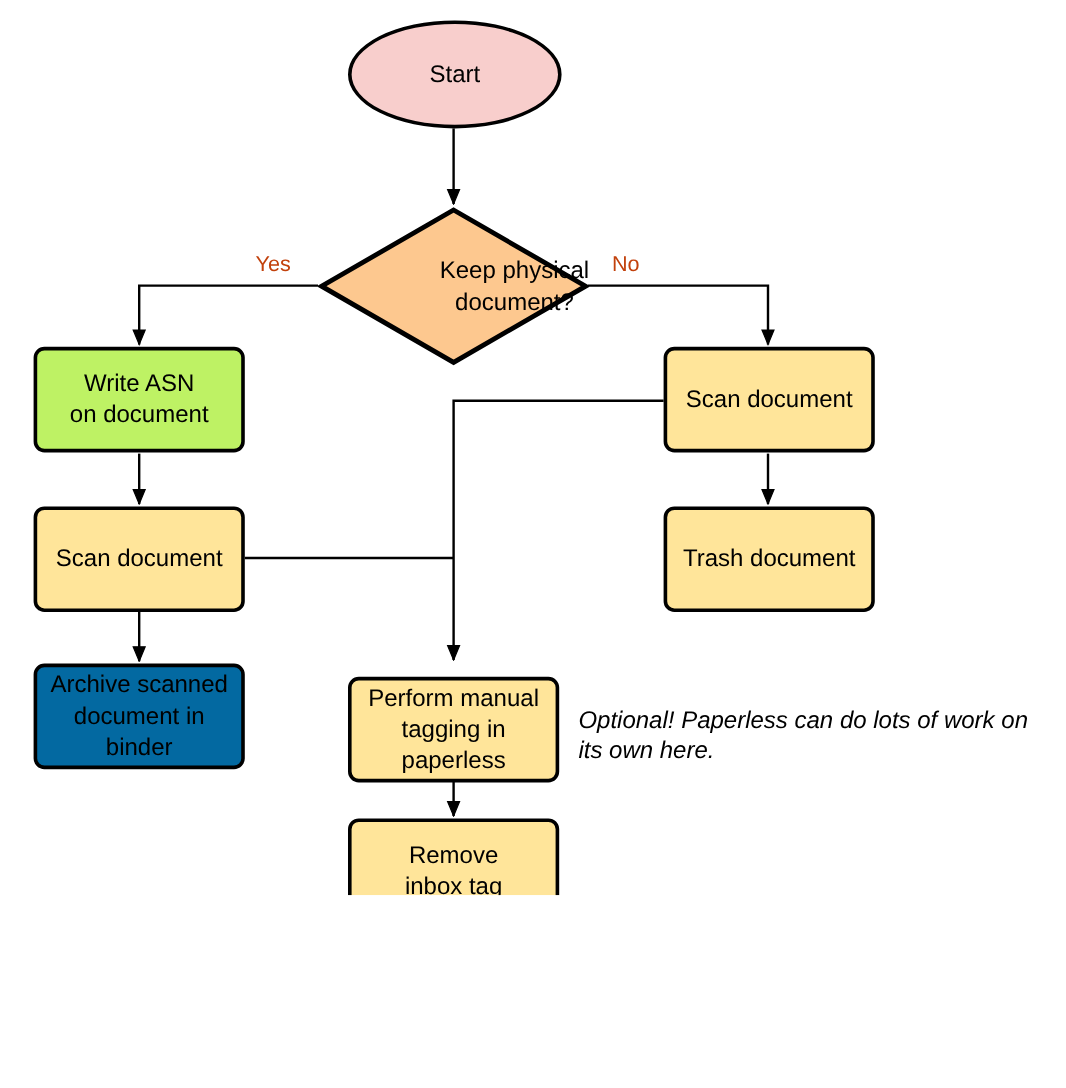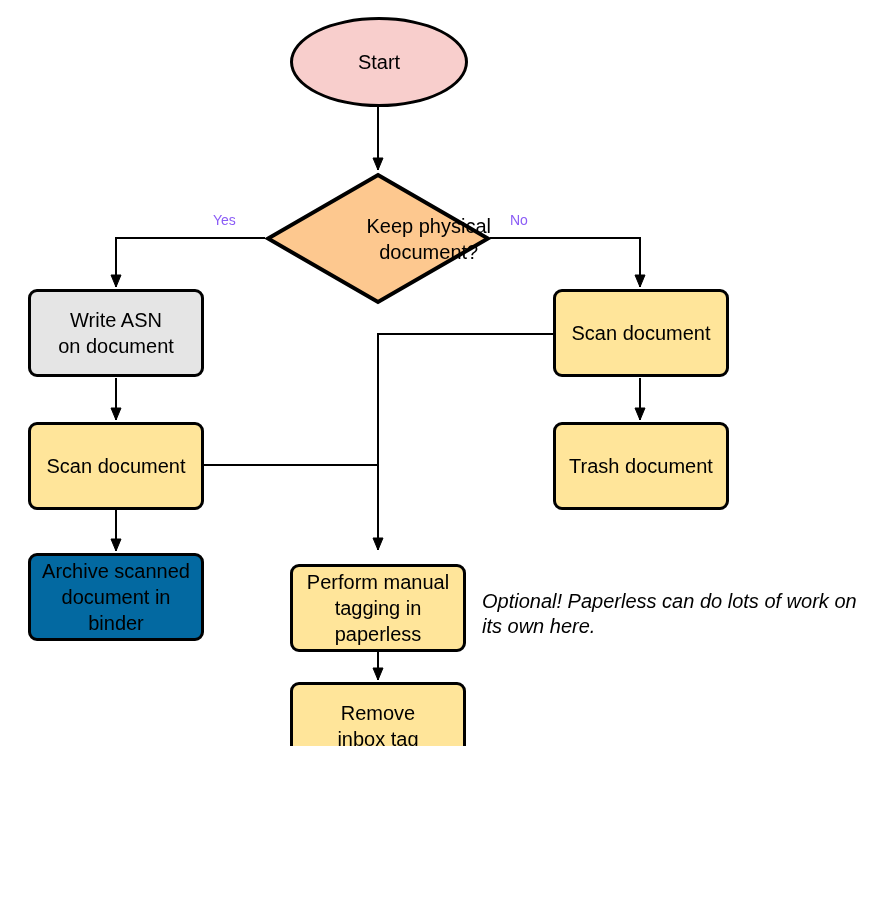--- a/index.html
+++ b/index.html
@@ -55,23 +55,23 @@
   .decision-label-layer {
     position: absolute;
     left: 0; top: 0; right: 0; bottom: 0;
     display: flex;
     align-items: center;
     justify-content: flex-end;
     text-align: center;
   }
   .edge-label {
     position: absolute;
-    font-size: 14px;
+    font-size: 18px;
     line-height: 20px;
-    color: #8b5cf6;
+    color: #c2410c;
     background: #ffffff;
     padding: 0 2px;
   }
   .annotation {
     position: absolute;
     left: 482px;
     top: 589px;
     width: 420px;
     font-size: 20px;
     line-height: 25px;
@@ -123,21 +123,21 @@
     </svg>
     <div class="decision-label-layer">
       <div class="node-label">Keep physical
 document?</div>
     </div>
   </div>
 
   <div class="edge-label" style="left:211px; top:210px;">Yes</div>
   <div class="edge-label" style="left:508px; top:210px;">No</div>
 
-  <div class="node process" style="left: 28px; top: 289px; width: 176px; height: 88px; background-color: #e5e5e5;">
+  <div class="node process" style="left: 28px; top: 289px; width: 176px; height: 88px; background-color: #bef264;">
     <div class="node-label">Write ASN
 on document</div>
   </div>
 
   <div class="node process" style="left: 28px; top: 422px; width: 176px; height: 88px; background-color: rgb(255, 229, 154);">
     <div class="node-label">Scan document</div>
   </div>
 
   <div class="node process" style="left: 28px; top: 553px; width: 176px; height: 88px; background-color: #0369a1;">
     <div class="node-label">Archive scanned

